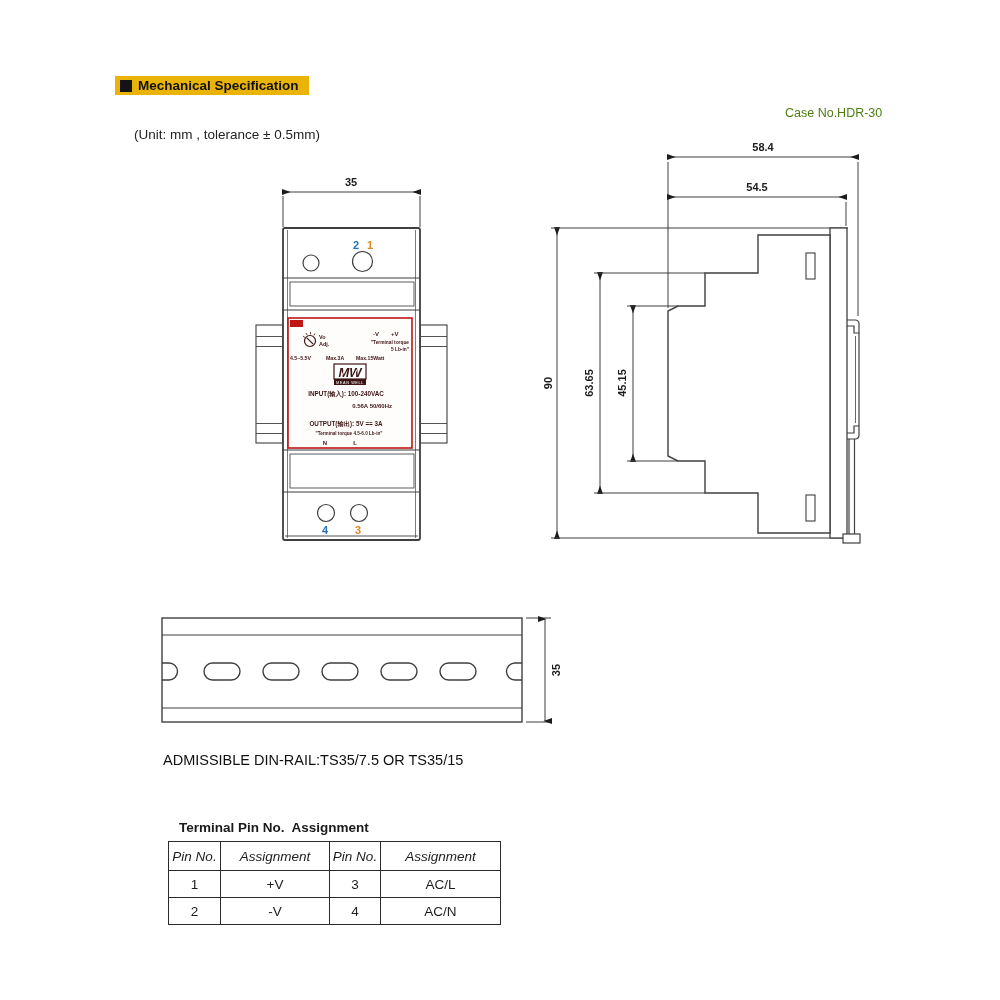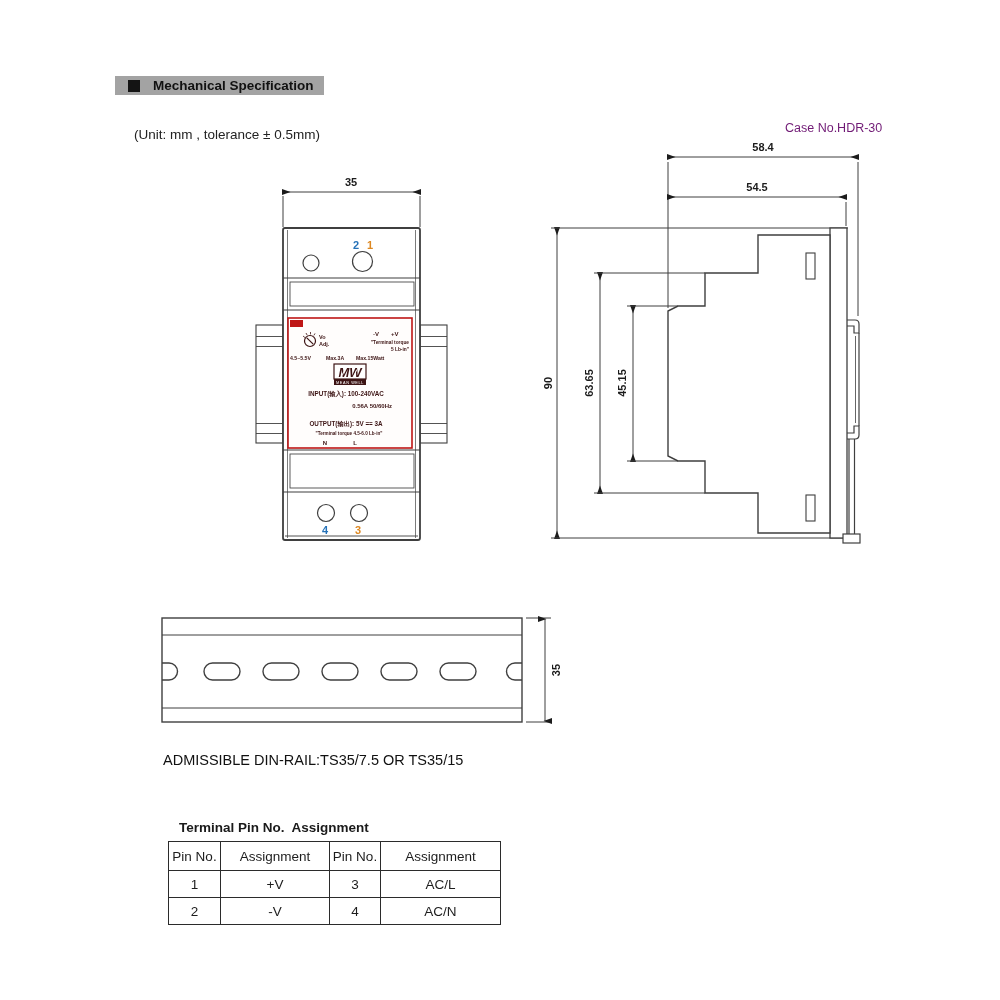--- a/index.html
+++ b/index.html
@@ -1,33 +1,33 @@
 <!DOCTYPE html>
 <html><head>
 <meta charset="utf-8">
 <style>
   html,body{margin:0;padding:0;background:#ffffff;}
   #canvas{position:relative;width:1000px;height:1000px;background:#fff;overflow:hidden;
           font-family:"Liberation Sans","DejaVu Sans",sans-serif;color:#1c1c1c;}
   .abs{position:absolute;}
   
-  #section-header{left:115px;top:76px;display:flex;align-items:center;gap:13px;
-    background:#a3a3a3;padding:2px 10px 2px 13px;}
+  #section-header{left:115px;top:76px;display:flex;align-items:center;gap:6px;
+    background:#eab308;padding:2px 10px 2px 5px;}
   #section-header .sq{width:12px;height:12px;background:#141414;}
   #section-header .t{font-size:13.5px;font-weight:bold;color:#111;}
   #unit-note{left:134px;top:103px;font-size:13.5px;color:#232323;margin-top:24px;}
-  #case-no{left:785px;top:121px;font-size:12.5px;color:#701a75;}
+  #case-no{left:785px;top:106px;font-size:12.5px;color:#4d7c0f;}
   
   #rail-caption{left:163px;top:728px;font-size:14.5px;color:#111;white-space:pre;margin-top:24px;}
   #table-caption{left:179px;top:820px;font-size:13.5px;color:#1a1a1a;white-space:pre;font-weight:bold;}
   
   #pin-table{left:168px;top:841px;border-collapse:collapse;}
   #pin-table td{border:1.5px solid #2b2b2b;text-align:center;font-size:13.5px;color:#1d1d1d;
     padding:0;}
-  #pin-table tr.hd td{height:28px;}
+  #pin-table tr.hd td{height:28px;font-style:italic;}
   #pin-table tr.dr td{height:26px;}
   .c1{width:51px}.c2{width:108px}.c3{width:50px}.c4{width:119px}
   svg{display:block;}
   svg text{font-family:"Liberation Sans","DejaVu Sans",sans-serif;}
   .dimtxt{font-size:11px;font-weight:bold;fill:#1c1c1c;}
   .lbl{fill:#3d1414;font-weight:bold;}
 </style>
 </head>
 <body>
 

